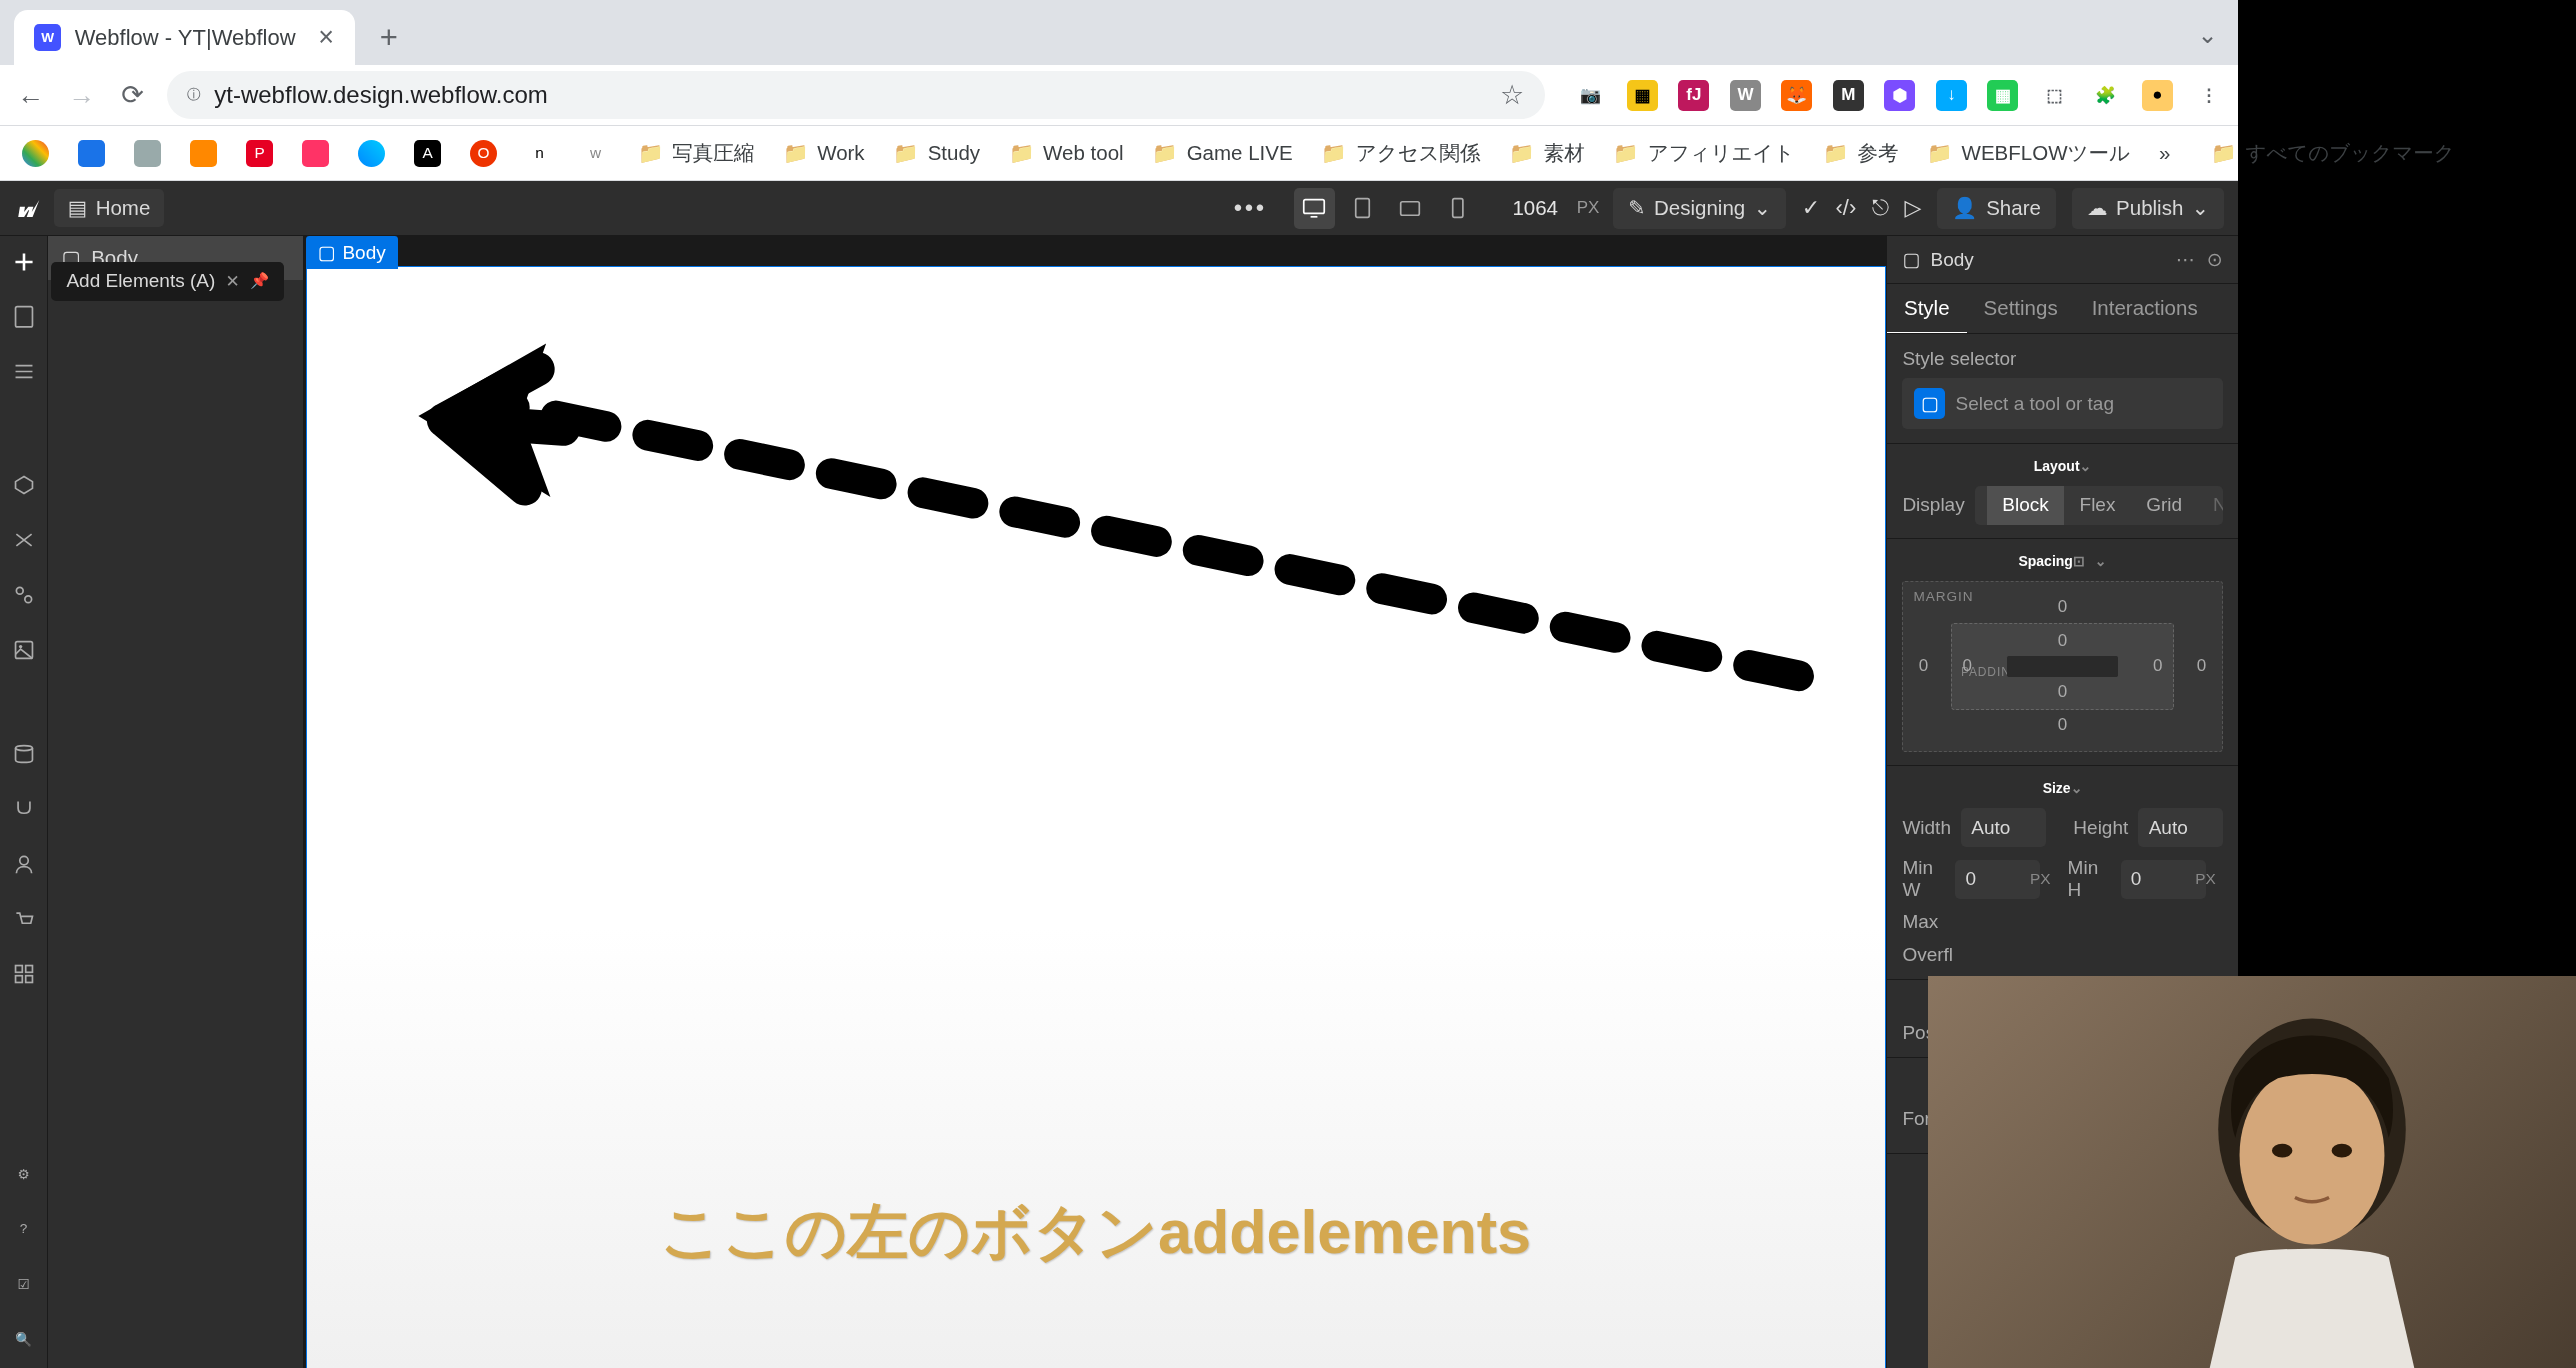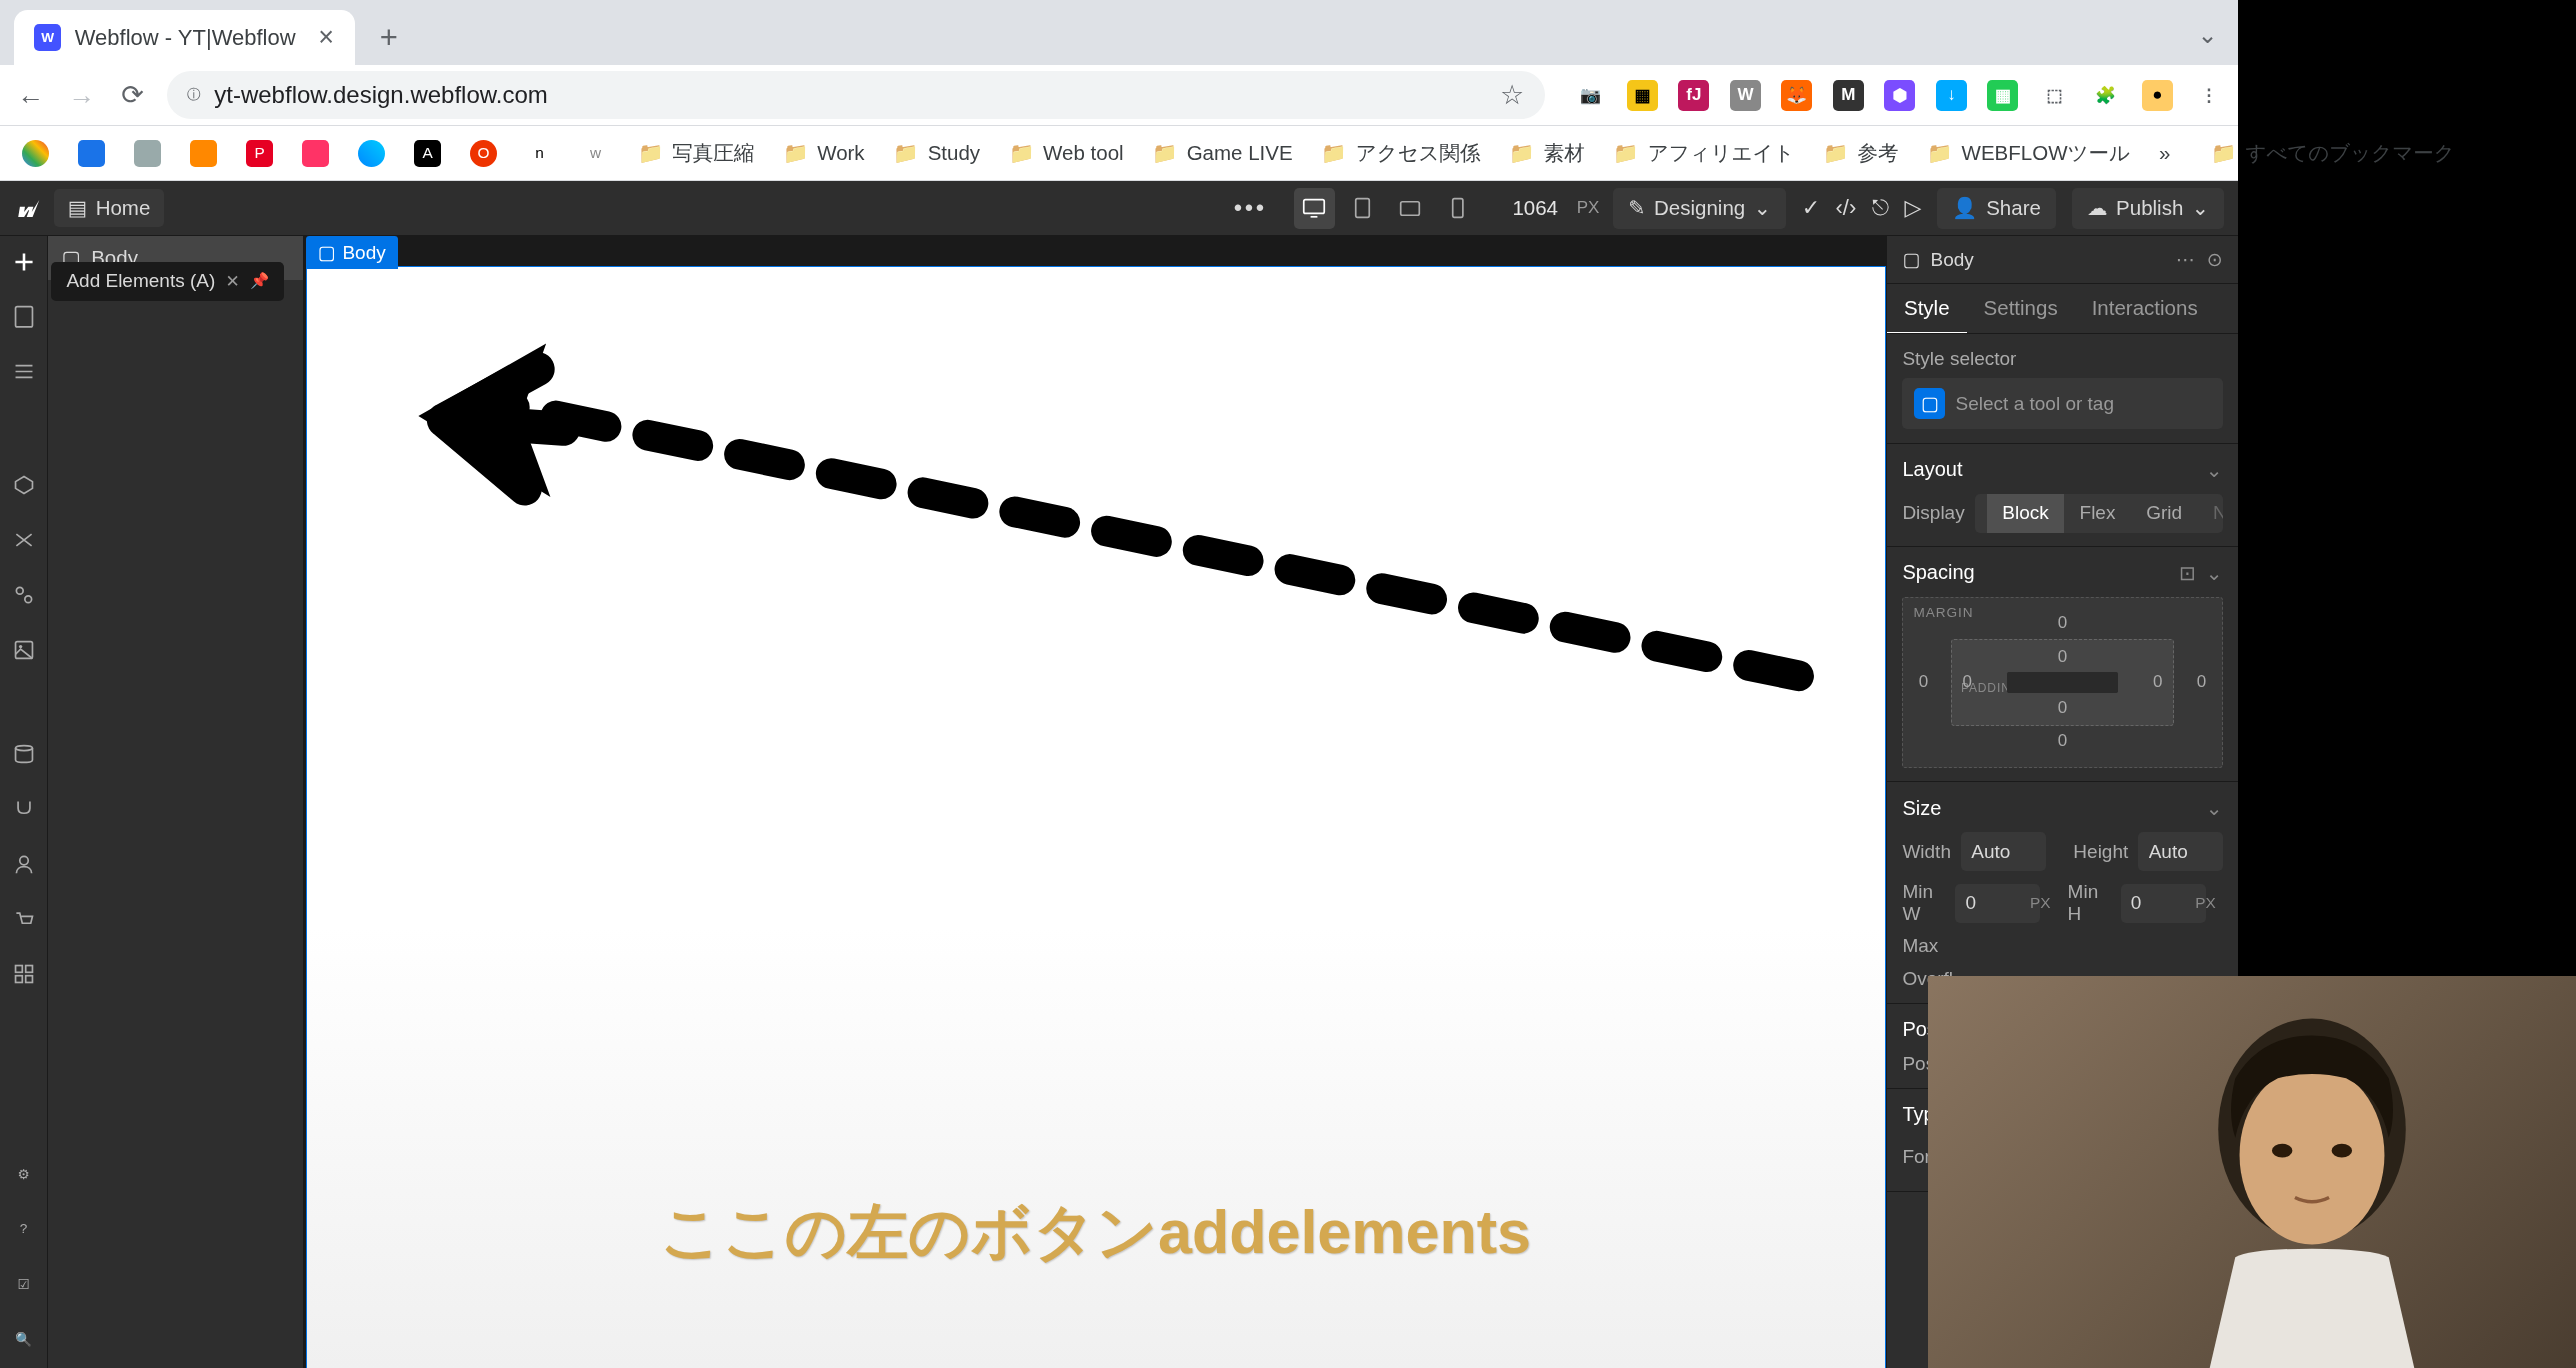--- a/index.html
+++ b/index.html
@@ -63,21 +63,21 @@
 .wf-canvas { width: 1578px; background: linear-gradient(to bottom, #ffffff 0%, #ffffff 60%, #f0f0f0 100%); margin-top: 31px; position: relative; outline: 1.7px solid #0073e6; }
 
 .wf-right-panel { width: 351px; background: #2e2e2e; color: #d9d9d9; font-size: 19px; overflow-y: auto; }
 .rp-header { display: flex; align-items: center; gap: 10.2px; padding: 12px 15.4px; border-bottom: 0.9px solid #1a1a1a; }
 .rp-header-title { flex: 1; }
 .rp-header-icons { display: flex; gap: 12px; color: #999; }
 .rp-tabs { display: flex; border-bottom: 0.9px solid #1a1a1a; }
 .rp-tab { padding: 12px 17px; font-size: 20.5px; color: #999; }
 .rp-tab.active { color: #fff; border-bottom: 1.7px solid #fff; }
 .rp-section { padding: 13.6px 15.4px; border-bottom: 0.9px solid #1a1a1a; }
-.rp-section-hdr { display: flex; justify-content: space-between; align-items: center; font-size: 20px; font-weight: 400; color: #fff; margin-bottom: 12px; }
+.rp-section-hdr { display: flex; justify-content: center; align-items: center; font-size: 14px; font-weight: 700; color: #fff; margin-bottom: 12px; }
 .rp-label { color: #ababab; font-size: 19px; }
 .rp-selector { background: #383838; border-radius: 5.1px; padding: 10.2px 12px; display: flex; align-items: center; gap: 10.2px; margin-top: 8.5px; }
 .rp-selector-badge { width: 31px; height: 31px; background: #0073e6; border-radius: 5.1px; display: flex; align-items: center; justify-content: center; color: #fff; }
 .rp-selector-text { color: #999; }
 .rp-row { display: flex; align-items: center; gap: 10.2px; margin-top: 10.2px; }
 .rp-seg { display: flex; background: #383838; border-radius: 5.1px; overflow: hidden; padding-left: 12px; }
 .rp-seg-btn { padding: 8.5px 15.4px; font-size: 19px; color: #ababab; }
 .rp-seg-btn.active { background: #505050; color: #fff; }
 .rp-seg-btn.disabled { color: #666; }
 .rp-spacing-box { background: #383838; border: 0.9px dashed #555; border-radius: 3.4px; position: relative; height: 171px; margin-top: 10.2px; }

